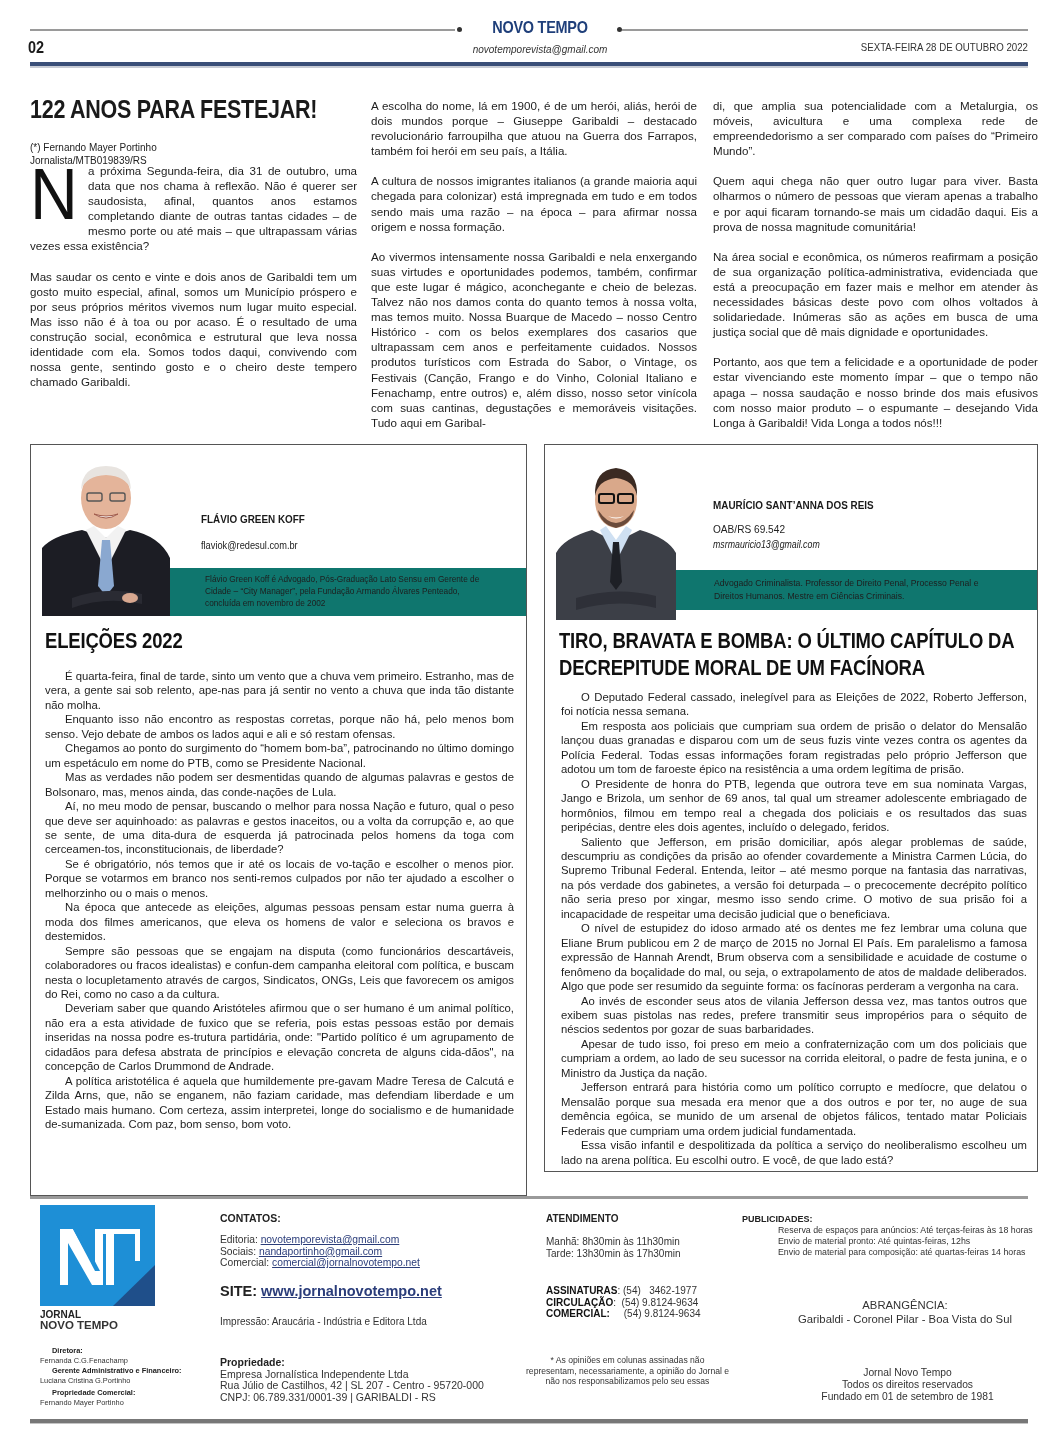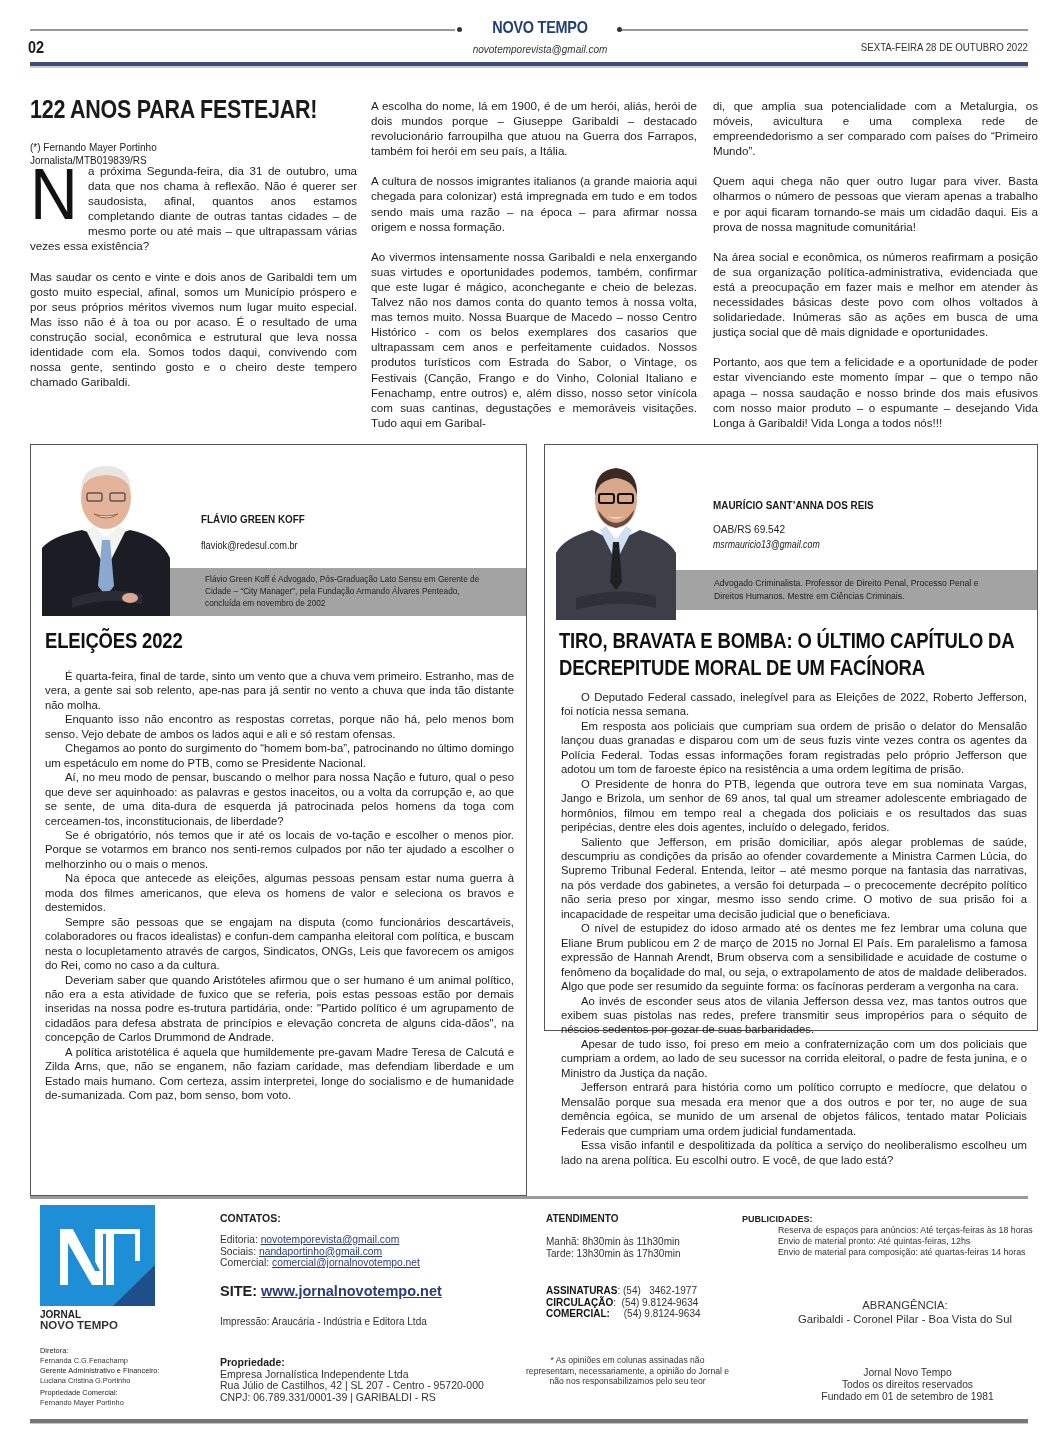--- a/index.html
+++ b/index.html
@@ -28,27 +28,27 @@
   .col p { margin-bottom: 15px; }
   .col p:last-child { margin-bottom: 0; }
   .col1 { top: 163px; left: 30px; width: 327px; }
   .col2 { top: 98px; left: 371px; width: 326px; }
   .col3 { top: 98px; left: 713px; width: 325px; }
   .dropcap { float: left; font-size: 72px; line-height: 58px; font-weight: normal; margin: 2px 8px 0 -2px; height: 62px; color: #111; transform: scaleX(0.92); }
 
   
   .box { position: absolute; border: 1.5px solid #555; background: #fff; }
   .box-l { top: 444px; left: 30px; width: 497px; height: 752px; }
-  .box-r { top: 444px; left: 544px; width: 494px; height: 587px; }
+  .box-r { top: 444px; left: 544px; width: 494px; height: 728px; }
 
   .photo { position: absolute; overflow: hidden; }
   .photo-l { top: 13px; left: 11px; width: 128px; height: 158px; }
   .photo-r { top: 13px; left: 11px; width: 120px; height: 162px; }
 
-  .bio-band { position: absolute; background: #a3a3a3; color: #fff; }
+  .bio-band { position: absolute; background: #0f766e; color: #fff; }
   .box-l .bio-band { top: 123px; left: 139px; right: 0; height: 48px; padding: 5px 10px 0 35px; font-size: 9.2px; line-height: 12px; color: #1e1e1e; }
   .box-r .bio-band { top: 125px; left: 131px; right: 0; height: 40px; padding: 6px 10px 0 38px; font-size: 9.6px; line-height: 13px; color: #1e1e1e; }
   .bio-band span { display: block; transform: scaleX(0.9); transform-origin: left; }
 
   .author-name { position: absolute; font-weight: bold; font-size: 11.5px; transform: scaleX(0.86); transform-origin: left; }
   .box-l .author-name { top: 68px; left: 170px; }
   .box-r .author-name { top: 54px; left: 168px; }
   .author-email { position: absolute; font-size: 10.5px; color: #222; transform: scaleX(0.88); transform-origin: left; }
   .box-l .author-email { top: 94px; left: 170px; }
   .author-oab { position: absolute; top: 78px; left: 168px; font-size: 11.5px; color: #222; transform: scaleX(0.88); transform-origin: left; }
@@ -67,21 +67,21 @@
   .ft-rule { position: absolute; left: 30px; width: 998px; height: 3px; background: #9a9a9a; }
   .ft-rule.top { top: 1196px; }
   .ft-rule.bottom { top: 1419px; height: 4px; background: #777; }
   .ft-rule.bottom2 { top: 1423px; left: 30px; width: 998px; height: 1px; background: #c4c4c4; }
 
   .logo { position: absolute; top: 1205px; left: 40px; width: 115px; height: 101px; background: #1e8fd6; overflow: hidden; }
   .logo-label1 { position: absolute; top: 1309px; left: 40px; font-size: 10px; font-weight: bold; color: #222; }
   .logo-label2 { position: absolute; top: 1319px; left: 40px; font-size: 11.5px; font-weight: bold; color: #333; }
 
   .staff { position: absolute; left: 40px; font-size: 7.4px; line-height: 9.5px; color: #333; }
-  .staff b { font-weight: normal; color: #222; display: block; }
+  .staff b { font-weight: bold; color: #222; display: block; margin-left: 12px; }
 
   .contacts-h { position: absolute; top: 1212px; left: 220px; font-weight: bold; font-size: 10.5px; color: #222; }
   .contacts { position: absolute; top: 1234px; left: 220px; font-size: 10.3px; line-height: 11.5px; color: #333; }
   .contacts a { color: #2b3d7a; text-decoration: underline; }
   .site { position: absolute; top: 1283px; left: 220px; font-weight: bold; font-size: 14.5px; color: #222; }
   .site a { color: #2b3d7a; text-decoration: underline; }
   .impressao { position: absolute; top: 1316px; left: 220px; font-size: 10px; color: #333; }
   .prop { position: absolute; top: 1357px; left: 220px; font-size: 10.5px; line-height: 11.5px; color: #333; }
   .prop b { color: #222; }
 
@@ -157,20 +157,21 @@
   <div class="author-name">FLÁVIO GREEN KOFF</div>
   <div class="author-email">flaviok@redesul.com.br</div>
   <div class="bio-band">
       <span>Flávio Green Koff é Advogado, Pós-Graduação Lato Sensu em Gerente de Cidade – “City Manager”, pela Fundação Armando Álvares Penteado, concluída em novembro de 2002</span>
     </div>
   <h2 class="art-title">ELEIÇÕES 2022</h2>
   <div class="art-body">
     <p>É quarta-feira, final de tarde, sinto um vento que a chuva vem primeiro. Estranho, mas de vera, a gente sai sob relento, ape-nas para já sentir no vento a chuva que inda tão distante não molha.</p>
     <p>Enquanto isso não encontro as respostas corretas, porque não há, pelo menos bom senso. Vejo debate de ambos os lados aqui e ali e só restam ofensas.</p>
     <p>Chegamos ao ponto do surgimento do “homem bom-ba”, patrocinando no último domingo um espetáculo em nome do PTB, como se Presidente Nacional.</p>
+    <p>Mas as verdades não podem ser desmentidas quando de algumas palavras e gestos de Bolsonaro, mas, menos ainda, das conde-nações de Lula.</p>
     <p>Aí, no meu modo de pensar, buscando o melhor para nossa Nação e futuro, qual o peso que deve ser aquinhoado: as palavras e gestos inaceitos, ou a volta da corrupção e, ao que se sente, de uma dita-dura de esquerda já patrocinada pelos homens da toga com cerceamen-tos, inconstitucionais, de liberdade?</p>
     <p>Se é obrigatório, nós temos que ir até os locais de vo-tação e escolher o menos pior. Porque se votarmos em branco nos senti-remos culpados por não ter ajudado a escolher o melhorzinho ou o mais o menos.</p>
     <p>Na época que antecede as eleições, algumas pessoas pensam estar numa guerra à moda dos filmes americanos, que eleva os homens de valor e seleciona os bravos e destemidos.</p>
     <p>Sempre são pessoas que se engajam na disputa (como funcionários descartáveis, colaboradores ou fracos idealistas) e confun-dem campanha eleitoral com política, e buscam nesta o locupletamento através de cargos, Sindicatos, ONGs, Leis que favorecem os amigos do Rei, como no caso a da cultura.</p>
     <p>Deveriam saber que quando Aristóteles afirmou que o ser humano é um animal político, não era a esta atividade de fuxico que se referia, pois estas pessoas estão por demais inseridas na nossa podre es-trutura partidária, onde: "Partido político é um agrupamento de cidadãos para defesa abstrata de princípios e elevação concreta de alguns cida-dãos", na concepção de Carlos Drummond de Andrade.</p>
     <p>A política aristotélica é aquela que humildemente pre-gavam Madre Teresa de Calcutá e Zilda Arns, que, não se enganem, não faziam caridade, mas defendiam liberdade e um Estado mais humano. Com certeza, assim interpretei, longe do socialismo e de humanidade de-sumanizada. Com paz, bom senso, bom voto.</p>
   </div>
 </div>
 
 <div class="box box-r">
@@ -268,21 +269,21 @@
   </div>
 
   <div class="abr">
     <div>ABRANGÊNCIA:</div>
     <div>Garibaldi - Coronel Pilar - Boa Vista do Sul</div>
   </div>
 
   <div class="disclaimer">
     <div>* As opiniões em colunas assinadas não</div>
     <div>representam, necessariamente, a opinião do Jornal e</div>
-    <div>não nos responsabilizamos pelo seu teor</div>
+    <div>não nos responsabilizamos pelo seu essas</div>
   </div>
 
   <div class="rights">
     <div>Jornal Novo Tempo</div>
     <div>Todos os direitos reservados</div>
     <div>Fundado em 01 de setembro de 1981</div>
   </div>
 
   <div class="ft-rule bottom"></div>
   <div class="ft-rule bottom2"></div>

